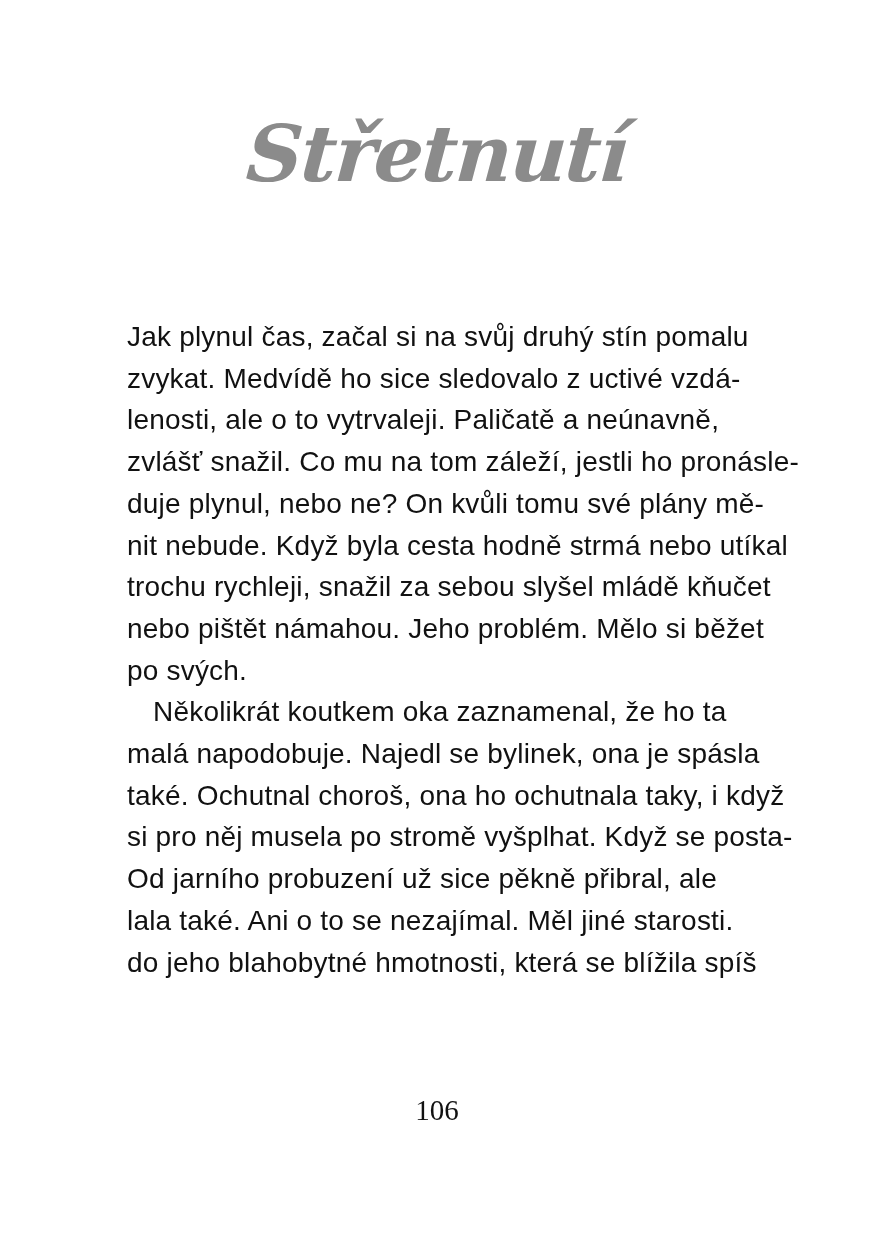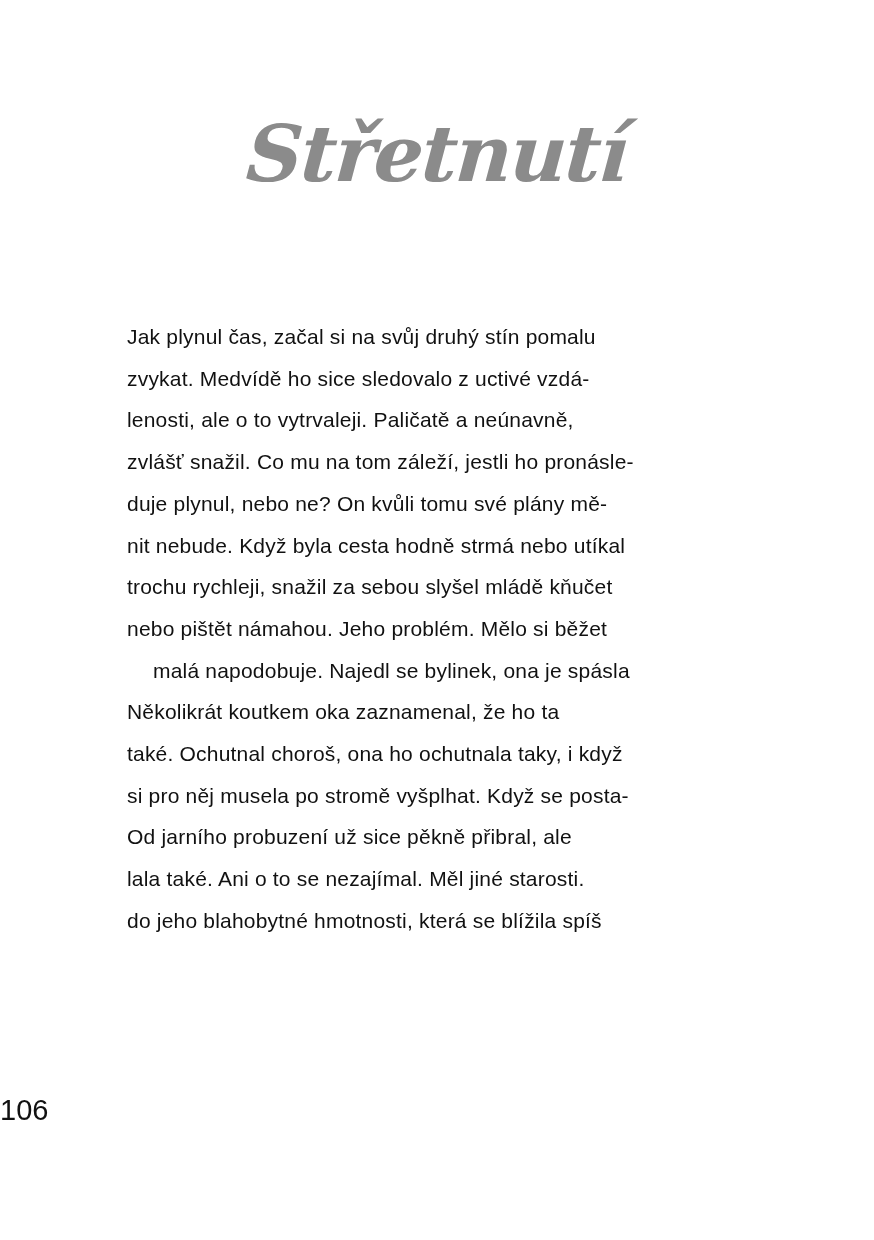--- a/index.html
+++ b/index.html
@@ -33,64 +33,66 @@
     font-size:78px;
     letter-spacing:-2px;
     color:var(--title-gray);
     transform:skewX(-4deg);
   }
   .body-text{
     position:absolute;
     top:316px;
     left:127px;
     width:660px;
-    font-size:21px;
+    font-size:28px;
     line-height:41.7px;
     color:var(--text);
     letter-spacing:0.2px;
   }
   .text-line{
     white-space:nowrap;
   }
   .para-indent .text-line:first-child{
     text-indent:26px;
   }
   .page-number{
     position:absolute;
     top:1094px;
     left:0;
     width:100%;
-    text-align:left;
+    text-align:center;
     font-size:29px;
     color:var(--text);
+    font-family:Liberation Serif, serif;
   }
 </style>
 </head>
 <body>
 
 <div class="book-page">
 
   <h1 class="chapter-title">Střetnutí</h1>
 
   <div class="body-text">
 
     <div class="para">
       <div class="text-line">Jak plynul čas, začal si na svůj druhý stín pomalu</div>
       <div class="text-line">zvykat. Medvídě ho sice sledovalo z uctivé vzdá-</div>
       <div class="text-line">lenosti, ale o to vytrvaleji. Paličatě a neúnavně,</div>
       <div class="text-line">zvlášť snažil. Co mu na tom záleží, jestli ho pronásle-</div>
       <div class="text-line">duje plynul, nebo ne? On kvůli tomu své plány mě-</div>
       <div class="text-line">nit nebude. Když byla cesta hodně strmá nebo utíkal</div>
       <div class="text-line">trochu rychleji, snažil za sebou slyšel mládě kňučet</div>
       <div class="text-line">nebo pištět námahou. Jeho problém. Mělo si běžet</div>
+      <div class="text-line">po svých.</div>
     </div>
 
     <div class="para para-indent">
+      <div class="text-line">Několikrát koutkem oka zaznamenal, že ho ta</div>
       <div class="text-line">malá napodobuje. Najedl se bylinek, ona je spásla</div>
-      <div class="text-line">Několikrát koutkem oka zaznamenal, že ho ta</div>
       <div class="text-line">také. Ochutnal choroš, ona ho ochutnala taky, i když</div>
       <div class="text-line">si pro něj musela po stromě vyšplhat. Když se posta-</div>
       <div class="text-line">Od jarního probuzení už sice pěkně přibral, ale</div>
       <div class="text-line">lala také. Ani o to se nezajímal. Měl jiné starosti.</div>
       <div class="text-line">do jeho blahobytné hmotnosti, která se blížila spíš</div>
     </div>
 
   </div>
 
   <div class="page-number">106</div>

